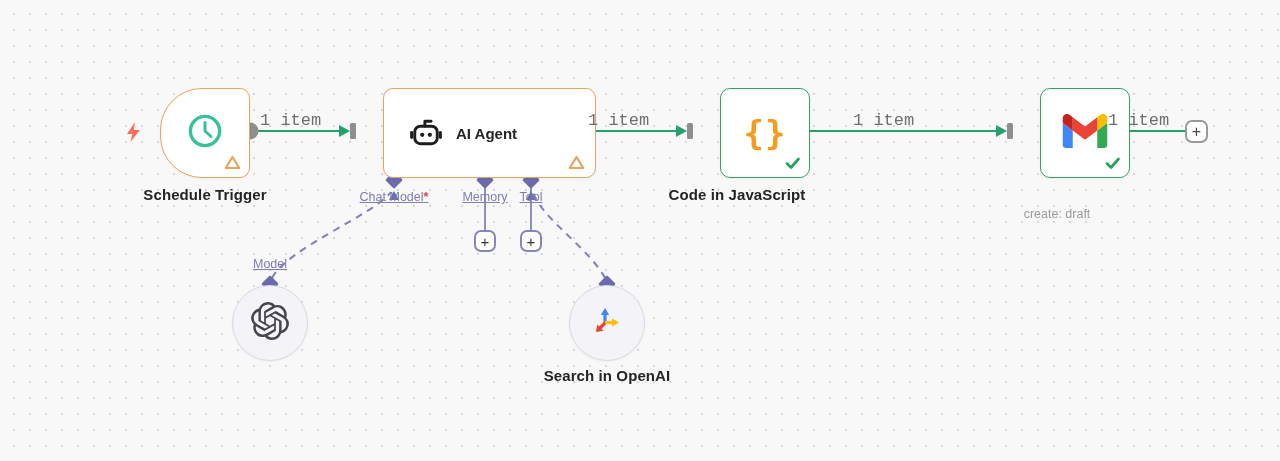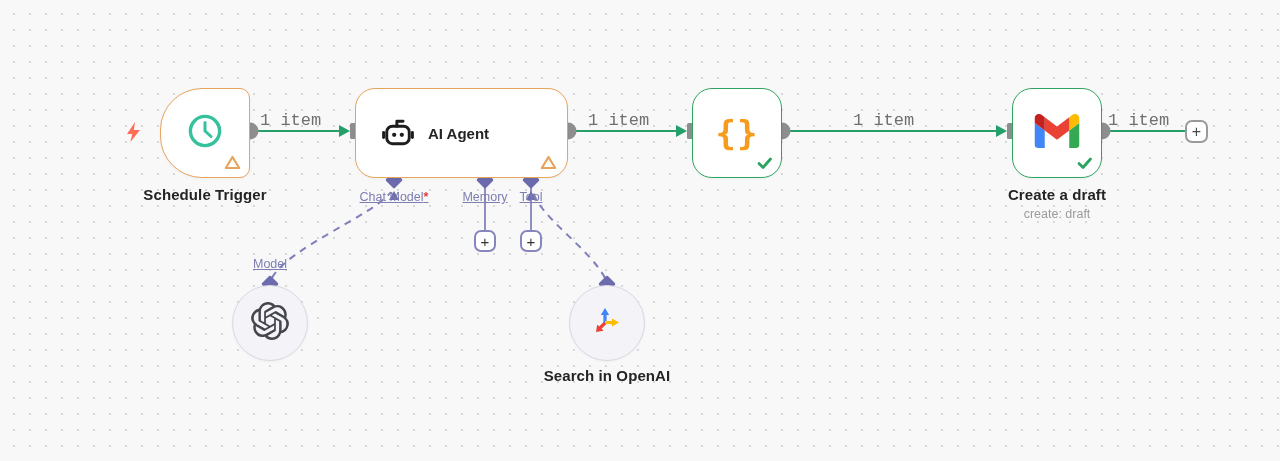--- a/index.html
+++ b/index.html
@@ -8,21 +8,21 @@
     position:relative;width:1280px;height:461px;overflow:hidden;
     background-color:#f8f8f8;
     background-image:radial-gradient(#d7d7d9 1.1px, transparent 1.35px);
     background-size:16px 16px;background-position:6px 6px;
   }
   svg.edges{position:absolute;left:0;top:0;z-index:1;}
   .node{
     position:absolute;background:#fff;box-sizing:border-box;z-index:2;
     box-shadow:0 1px 3px rgba(0,0,0,0.04);
   }
-  .node-rect{border-radius:20px;}
+  .node-rect{border-radius:10px;margin-left:28px;}
   .node-trigger{border-radius:42px 10px 10px 42px;}
   .border-orange{border:1.8px solid #e8a35c;}
   .border-green{border:1.8px solid #2fa361;}
   .node-circle{border-radius:50%;background:#f3f3f8;border:1.6px solid #d8d8e2;}
   .icon-center{position:absolute;left:50%;top:50%;transform:translate(-50%,-50%);}
   .corner-badge{position:absolute;right:8px;bottom:7px;line-height:0;}
   .title{
     position:absolute;text-align:center;font-size:15px;font-weight:700;
     color:#242424;z-index:2;letter-spacing:.1px;
   }
@@ -155,40 +155,40 @@
   <div class="conn-label" style="left:588px;top:111px;width:80px;">1 item</div>
 
   <div class="node node-rect border-green" style="left:692px;top:88px;width:90px;height:90px;">
     <span class="icon-center code-glyph">{}</span>
     <span class="corner-badge">
       <svg width="16" height="14" viewBox="0 0 16 14">
         <path d="M2 7.5 L6 11.5 L13.5 3" fill="none" stroke="#2aa35f" stroke-width="2.8" stroke-linecap="round" stroke-linejoin="round"></path>
       </svg>
     </span>
   </div>
+  <div class="title" style="left:637px;top:186px;width:200px;">Code in JavaScript</div>
 
   <div class="conn-label" style="left:853px;top:111px;width:80px;">1 item</div>
 
   <div class="node node-rect border-green" style="left:1012px;top:88px;width:90px;height:90px;">
     <span class="icon-center">
       <svg width="45" height="34" viewBox="52 42 88 66">
         <path fill="#4285f4" d="M58 108h14V74L52 59v43c0 3.32 2.69 6 6 6z"></path>
         <path fill="#34a853" d="M120 108h14c3.32 0 6-2.68 6-6V59l-20 15z"></path>
         <path fill="#fbbc04" d="M120 48v26l20-15v-8c0-7.42-8.47-11.65-14.4-7.2z"></path>
         <path fill="#ea4335" d="M72 74V48l24 18 24-18v26L96 92z"></path>
         <path fill="#c5221f" d="M52 51v8l20 15V48l-5.6-4.2C60.46 39.35 52 43.58 52 51z"></path>
       </svg>
     </span>
     <span class="corner-badge">
       <svg width="16" height="14" viewBox="0 0 16 14">
         <path d="M2 7.5 L6 11.5 L13.5 3" fill="none" stroke="#2aa35f" stroke-width="2.8" stroke-linecap="round" stroke-linejoin="round"></path>
       </svg>
     </span>
   </div>
-  <div class="title" style="left:957px;top:186px;width:200px;">Create a draft</div>
   <div class="subtitle" style="left:957px;top:207px;width:200px;">create: draft</div>
 
   <div class="conn-label" style="left:1108px;top:111px;width:80px;">1 item</div>
   <div class="plus-btn plus-main" style="left:1185px;top:120px;">
     <span>+</span>
   </div>
 
   <div class="port-label" style="left:220px;top:257px;width:100px;">Model</div>
   <div class="node node-circle" style="left:232px;top:285px;width:76px;height:76px;">
     <span class="icon-center">

